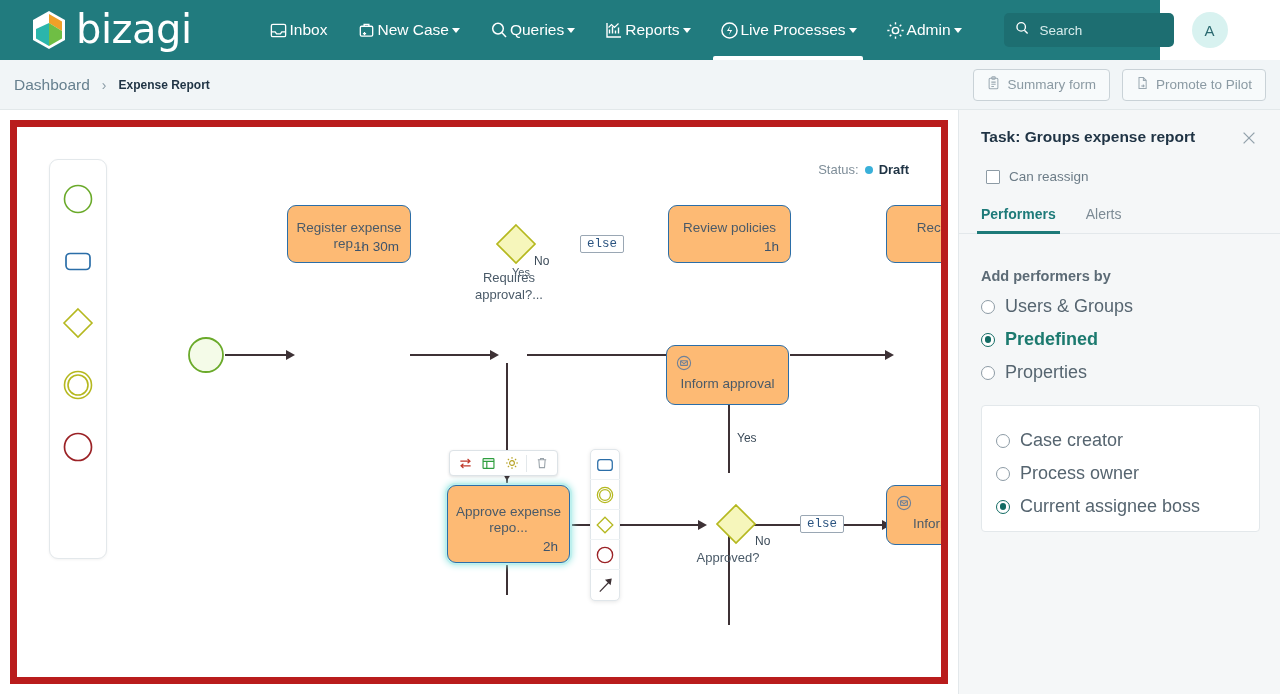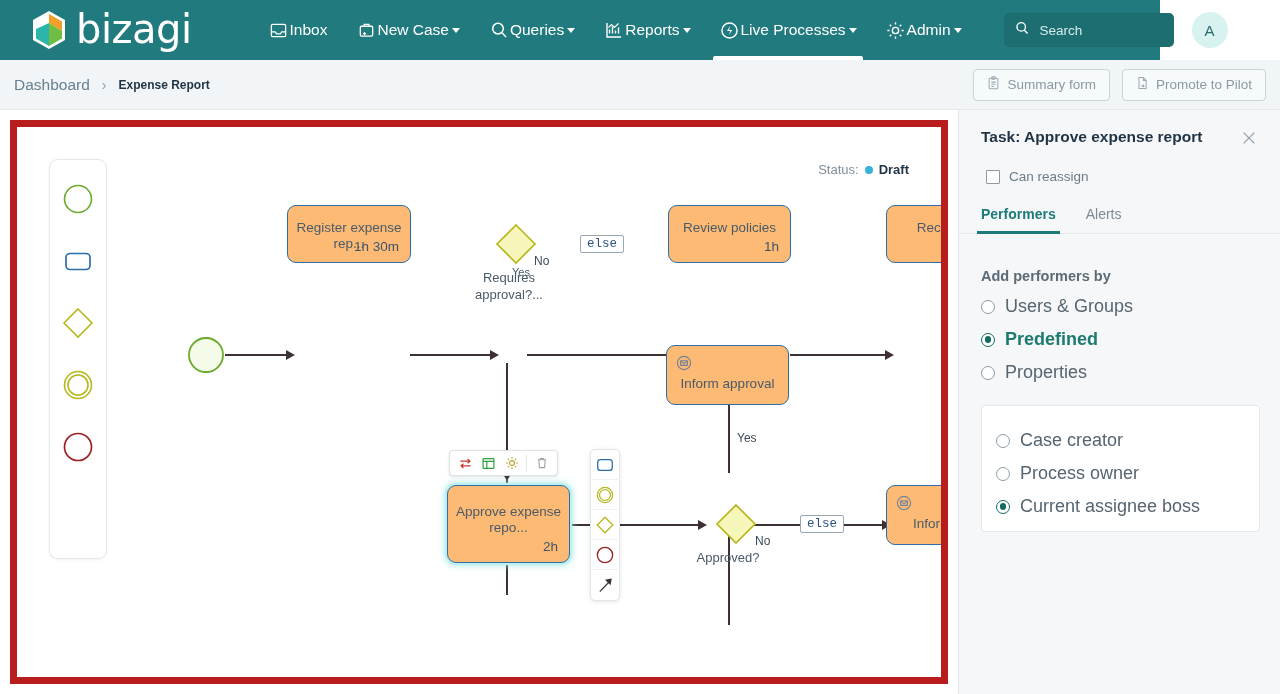--- a/index.html
+++ b/index.html
@@ -490,21 +490,21 @@
       <svg width="19" height="19" viewBox="0 0 20 20" fill="none" stroke="#3d3135" stroke-width="1.3">
         <path d="M4 16.5L14.5 5.5"></path>
         <path d="M10.8 4.4l5 -0.9 -0.9 5z" fill="#3d3135"></path>
       </svg>
     </div>
   </div>
 </div>
 
 <div id="rightpanel">
   <div class="rp-head">
-    <div class="rp-title">Task: Approve expense report</div>
+    <div class="rp-title">Task: Groups expense report</div>
     <div class="rp-close">
       <svg width="18" height="18" viewBox="0 0 18 18" fill="none" stroke="#93a2ac" stroke-width="1.3">
         <path d="M3.6 3.6l10.8 10.8M14.4 3.6L3.6 14.4"></path>
       </svg>
     </div>
   </div>
 
   <div class="rp-reassign">
     <span class="cbx"></span>
     <span>Can reassign</span>

